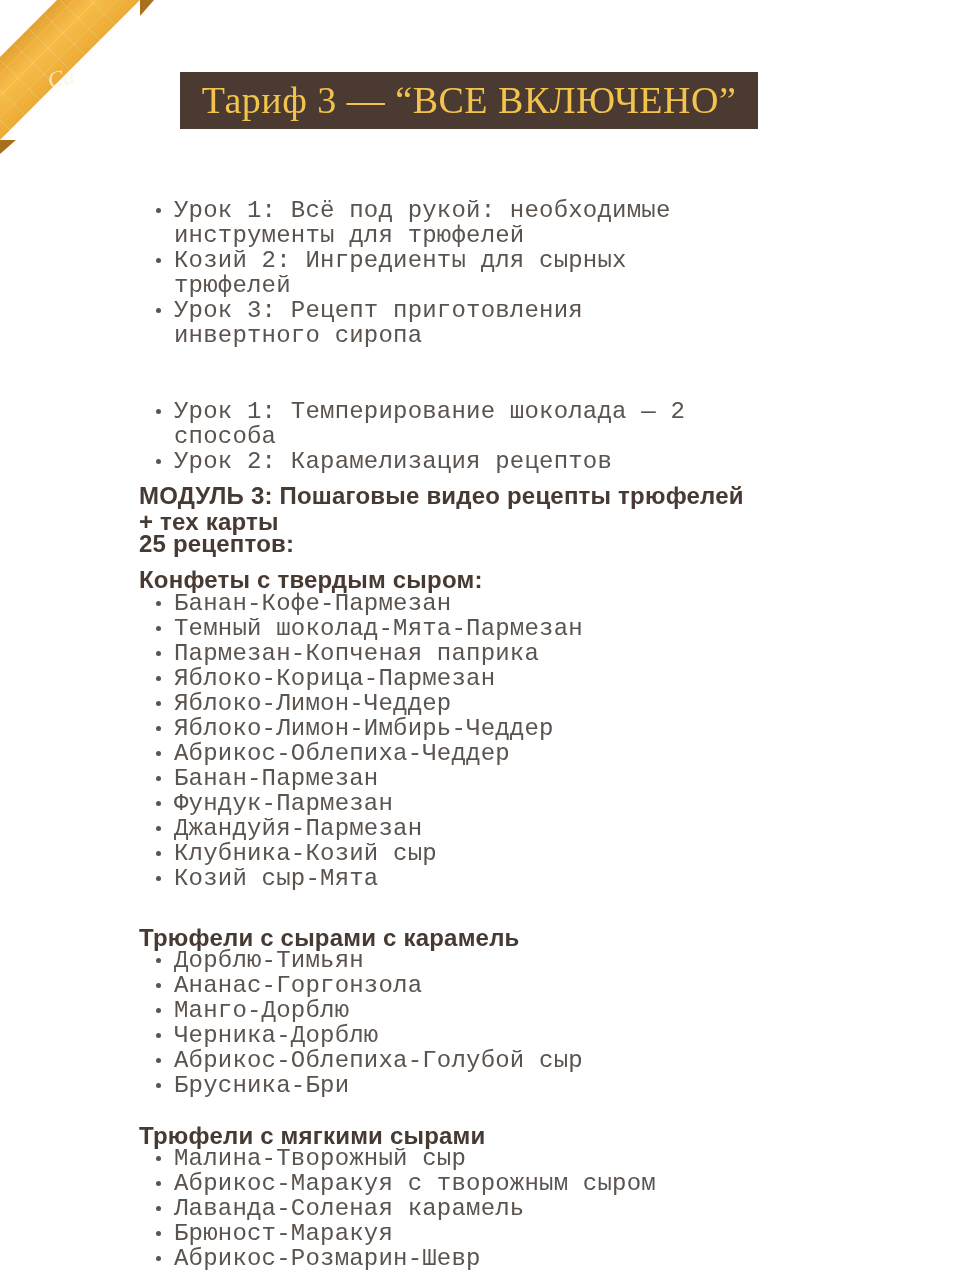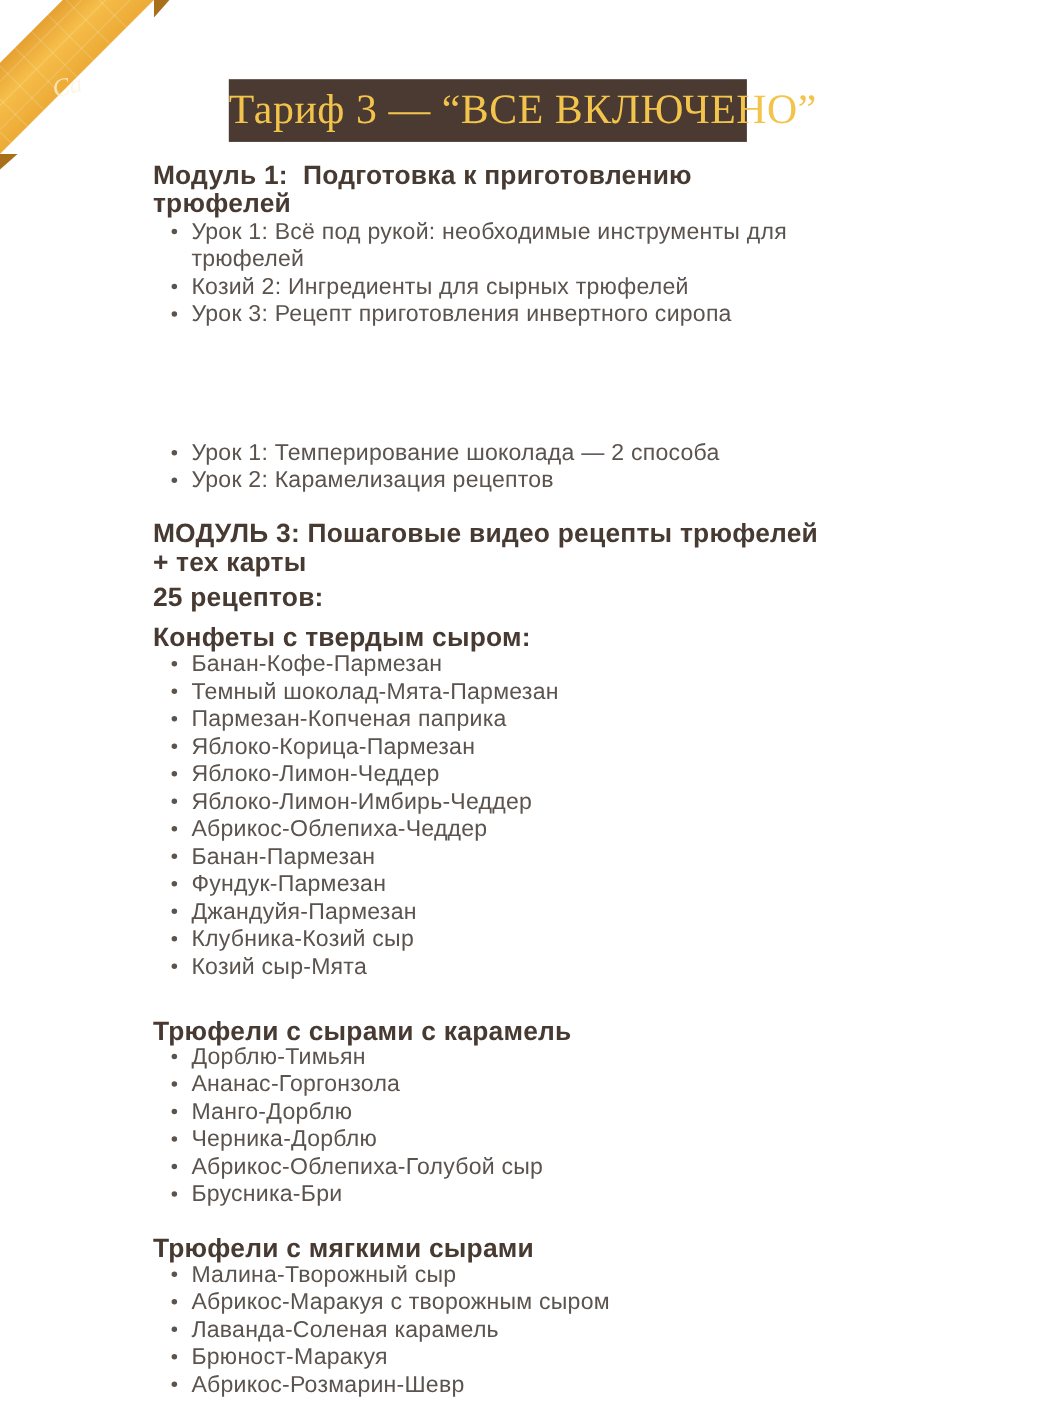--- a/index.html
+++ b/index.html
@@ -12,22 +12,22 @@
     font-family: "Liberation Sans", "DejaVu Sans", sans-serif;
     color: #473a32;
   }
   .ribbon-svg {
     position: absolute;
     left: 0; top: 0;
     width: 170px; height: 170px;
   }
   .title-box {
     position: absolute;
-    left: 208px; top: 72px;
-    width: 471px; height: 57px;
+    left: 180px; top: 72px;
+    width: 578px; height: 57px;
     background: #4a3a31;
     color: #f3c44c;
     font-family: "Liberation Serif", "DejaVu Serif", serif;
     font-size: 38px;
     line-height: 57px;
     text-align: center;
     letter-spacing: 0.5px;
     white-space: nowrap;
   }
   .block { position: absolute; left: 139px; }
@@ -35,23 +35,24 @@
     font-size: 24px;
     font-weight: 700;
     line-height: 26px;
     color: #473a32;
     letter-spacing: 0.2px;
   }
   .prewrap { white-space: pre-wrap; }
   ul.lessons {
     margin: 0; padding: 0;
     list-style: none;
-    font-size: 21px;
+    font-size: 24px;
     color: #5b534e;
     letter-spacing: 0.2px;
+    font-family: Liberation Mono, monospace;
   }
   ul.lessons li {
     position: relative;
     padding-left: 35px;
     line-height: 25px;
   }
   ul.lessons li::before {
     content: "";
     position: absolute;
     left: 17px; top: 10px;
@@ -98,35 +99,34 @@
       <line x1="0" y1="90" x2="170" y2="260"></line>
       <line x1="0" y1="120" x2="170" y2="290"></line>
     </g>
     <text x="48" y="86" transform="rotate(-12 60 80)" font-family="Liberation Serif, DejaVu Serif, serif" font-style="italic" font-size="23" fill="#fdf3dc" opacity="0.78">Ca</text>
   </svg>
 
   <div class="title-box">
     <span>Тариф 3 — “ВСЕ ВКЛЮЧЕНО”</span>
   </div>
 
-  <div class="block heading prewrap w620" style="top:147px">Модуль 1:  Подготовка к приготовлению трюфелей</div>
   <ul class="block lessons w592" style="top:198px">
 
   <li><span>Урок 1: Всё под рукой: необходимые инструменты для трюфелей</span></li>
       <li><span>Козий 2: Ингредиенты для сырных трюфелей</span></li>
       <li><span>Урок 3: Рецепт приготовления инвертного сиропа</span></li>
     </ul>
 
   <ul class="block lessons w592" style="top:399px">
 
   <li><span>Урок 1: Темперирование шоколада — 2 способа</span></li>
       <li><span>Урок 2: Карамелизация рецептов</span></li>
     </ul>
 
-  <div class="block heading w620" style="top:473px">МОДУЛЬ 3: Пошаговые видео рецепты трюфелей + тех карты</div>
+  <div class="block heading w620" style="top:483px">МОДУЛЬ 3: Пошаговые видео рецепты трюфелей + тех карты</div>
   <div class="block heading" style="top:531px">25 рецептов:</div>
 
   <div class="block heading w620" style="top:567px">Конфеты с твердым сыром:</div>
   <ul class="block lessons w592" style="top:591px">
 
       <li><span>Банан-Кофе-Пармезан</span></li>
       <li><span>Темный шоколад-Мята-Пармезан</span></li>
       <li><span>Пармезан-Копченая паприка</span></li>
       <li><span>Яблоко-Корица-Пармезан</span></li>
       <li><span>Яблоко-Лимон-Чеддер</span></li>

